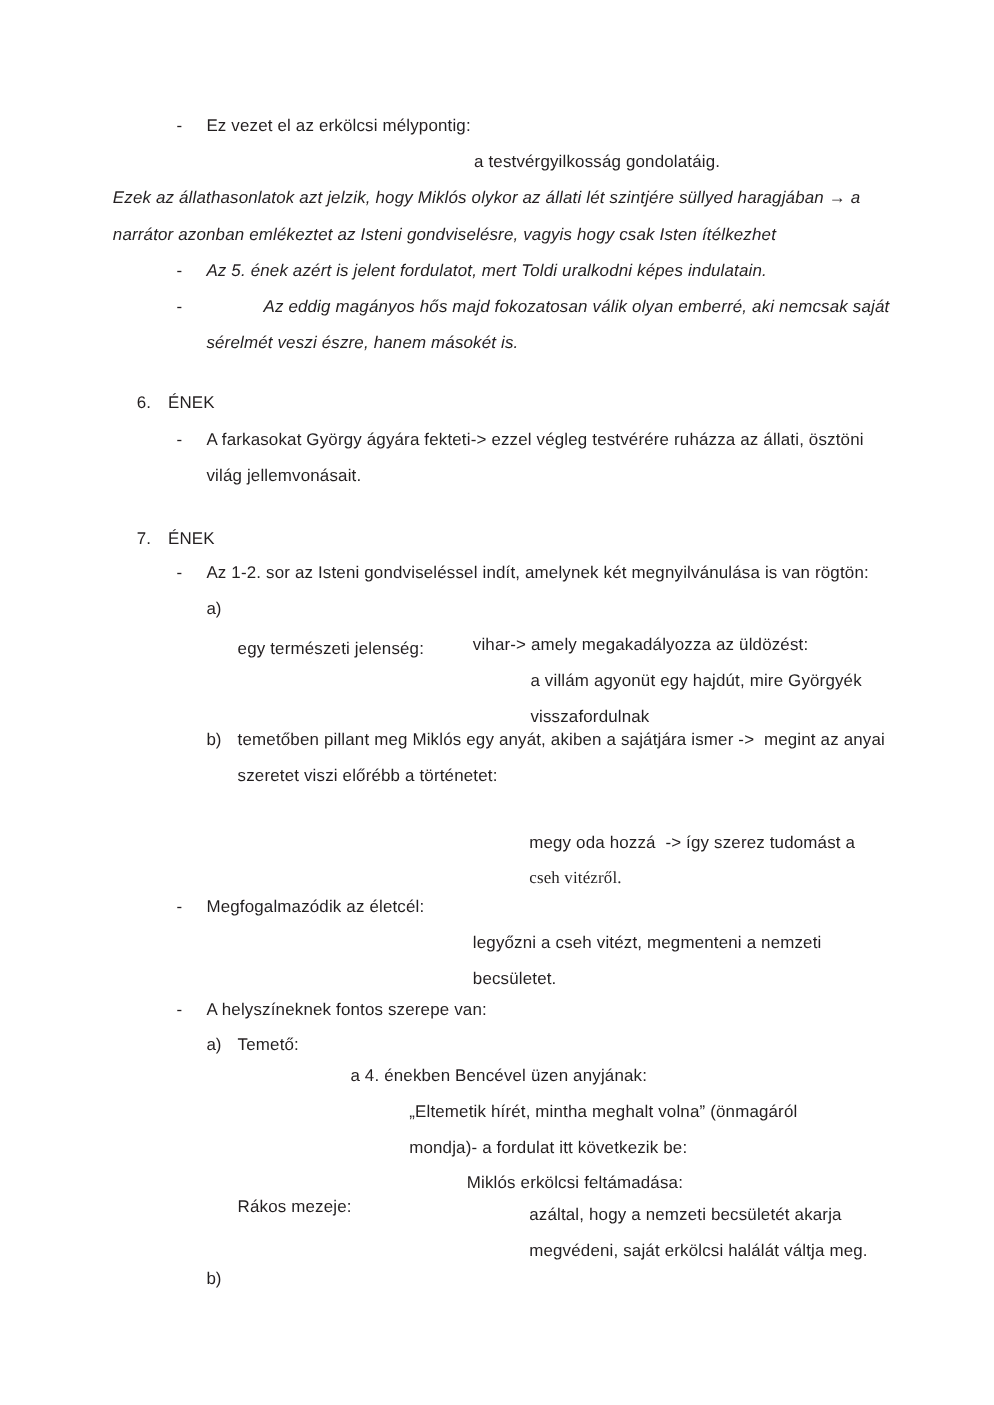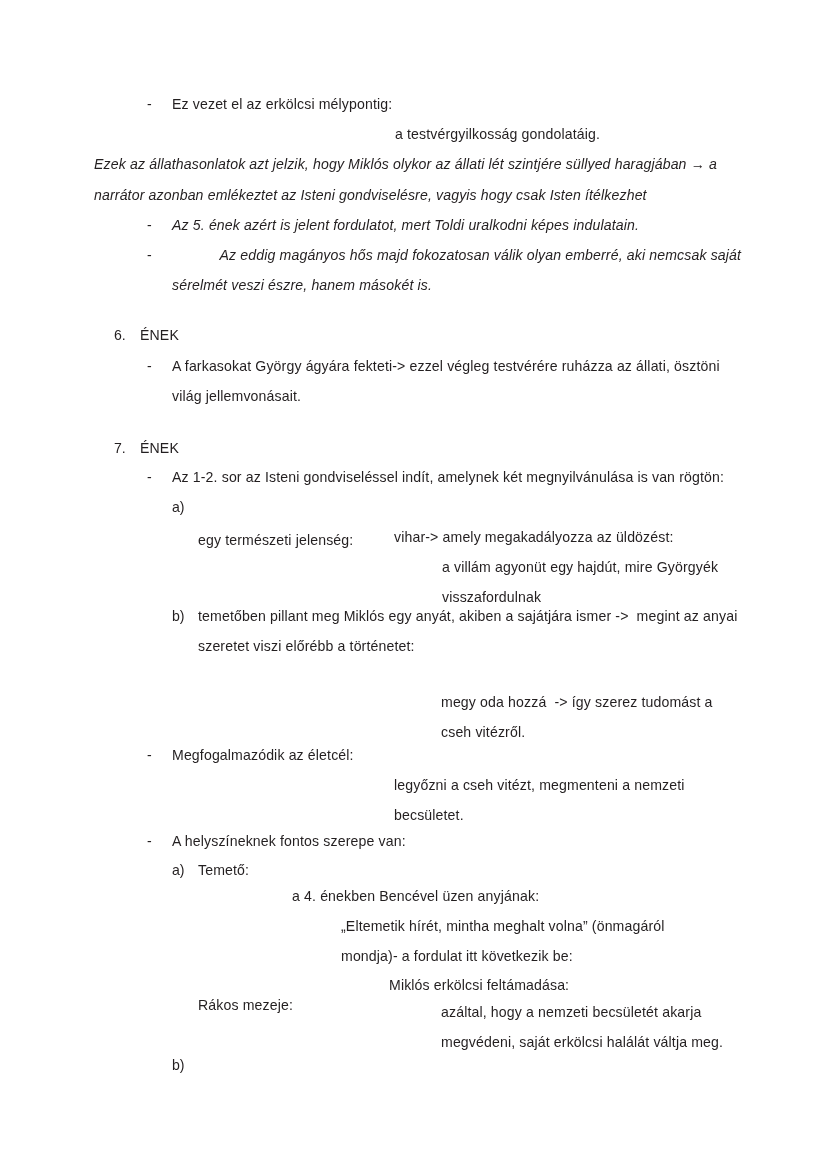--- a/index.html
+++ b/index.html
@@ -101,21 +101,21 @@
 
   <span class="ln" style="left:394px; top:528px;">vihar-&gt; amely megakadályozza az üldözést:</span>
   <span class="ln" style="left:442px; top:558px;">a villám agyonüt egy hajdút, mire Györgyék</span>
   <span class="ln" style="left:442px; top:588px;">visszafordulnak</span>
 
   <span class="alpha" style="left:172px; top:607px;">b)</span>
   <span class="ln" style="left:198px; top:607px;">temetőben pillant meg Miklós egy anyát, akiben a sajátjára ismer -&gt;  megint az anyai</span>
   <span class="ln" style="left:198px; top:637px;">szeretet viszi előrébb a történetet:</span>
 
   <span class="ln" style="left:441px; top:693px;">megy oda hozzá  -&gt; így szerez tudomást a</span>
-  <span class="ln" style="left:441px; top:723px;">cseh vitézről.</span>
+  <span class="ln" style="left:441px; top:723px;font-family:Liberation Serif, serif;">cseh vitézről.</span>
 
   <span class="dash" style="left:147px; top:746px;">-</span>
   <span class="ln" style="left:172px; top:746px;">Megfogalmazódik az életcél:</span>
 
   <span class="ln" style="left:394px; top:776px;">legyőzni a cseh vitézt, megmenteni a nemzeti</span>
   <span class="ln" style="left:394px; top:806px;">becsületet.</span>
 
   <span class="dash" style="left:147px; top:832px;">-</span>
   <span class="ln" style="left:172px; top:832px;">A helyszíneknek fontos szerepe van:</span>
 

